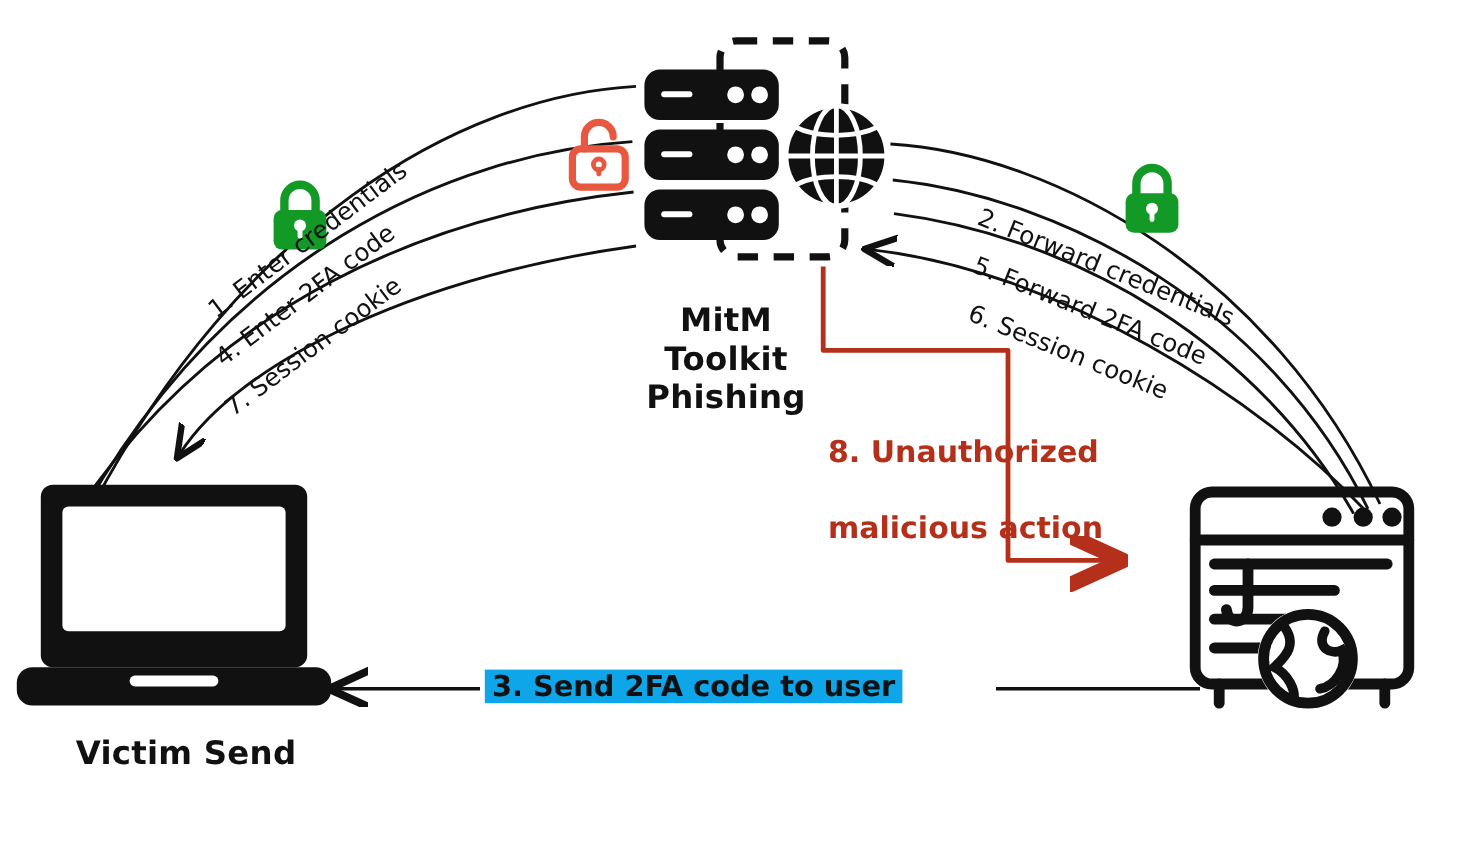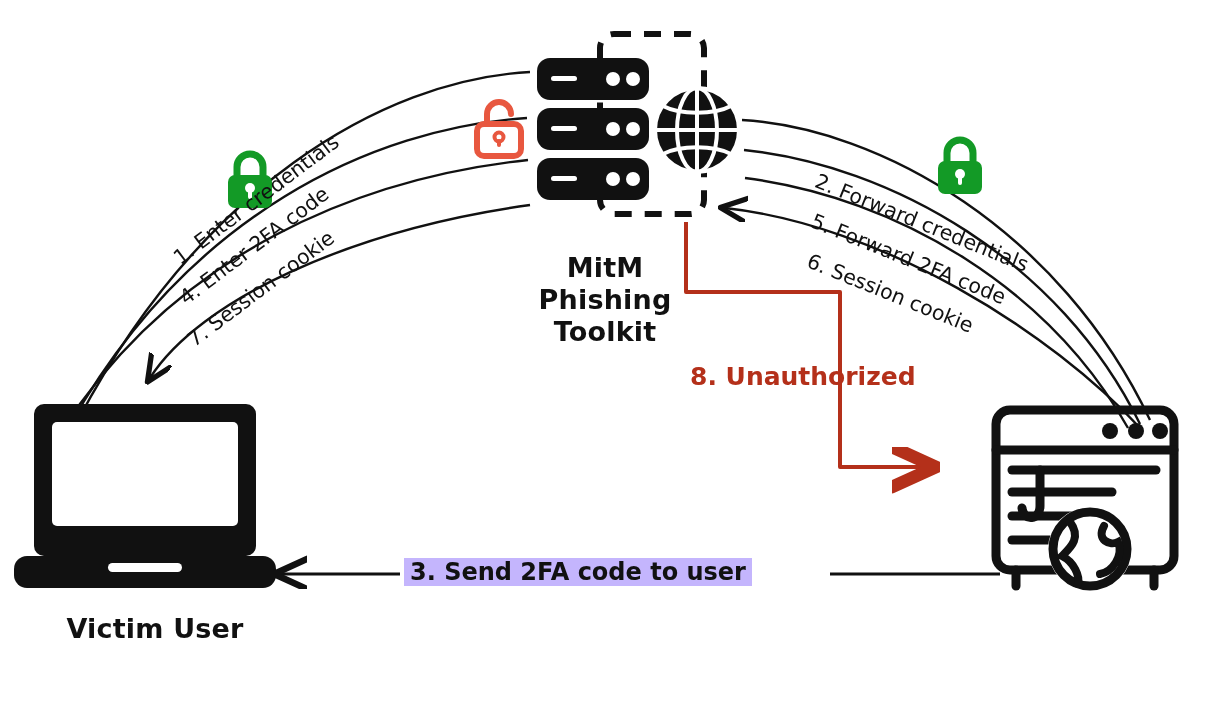--- a/index.html
+++ b/index.html
@@ -62,21 +62,21 @@
     line-height: 1.25;
     white-space: pre-line;
   }
   #label-step3 {
     position: absolute;
     left: 404px;
     top: 558px;
     font-size: 24px;
     font-weight: bold;
     color: #111111;
-    background: #c4b5fd;
+    background: #0ea5e9;
     padding: 0 6px;
     white-space: nowrap;
   }
   svg.layer {
     position: absolute;
     left: 0;
     top: 0;
     width: 1224px;
     height: 709px;
   }
@@ -201,40 +201,41 @@
     <rect x="27" y="43" width="4" height="8" rx="2" fill="#e8573f"></rect>
   </svg>
 
   <svg class="lock-wrap" style="left:932px; top:136px;" width="56" height="62" viewBox="0 0 56 62" xmlns="http://www.w3.org/2000/svg">
     <path d="M15,26 L15,17 a13,13 0 0 1 26,0 L41,26" fill="none" stroke="#139a26" stroke-width="7" stroke-linecap="round"></path>
     <rect x="6" y="25" width="44" height="33" rx="7" fill="#139a26"></rect>
     <circle cx="28" cy="38" r="5" fill="#ffffff"></circle>
     <rect x="26" y="40" width="4" height="9" rx="2" fill="#ffffff"></rect>
   </svg>
 
-  <div class="node-label" id="label-victim">Victim User</div>
+  <div class="node-label" id="label-victim">Victim Send</div>
 
   <div class="node-label" id="label-mitm">
     <div>MitM</div>
+    <div>Toolkit</div>
     <div>Phishing</div>
-    <div>Toolkit</div>
   </div>
 
 
   <div class="flow-label" style="left:176px; top:248px; transform: rotate(-37deg);">1. Enter credentials</div>
 
   <div class="flow-label" style="left:182px; top:288px; transform: rotate(-37deg);">4. Enter 2FA code</div>
 
   <div class="flow-label" style="left:190px; top:330px; transform: rotate(-37deg);">7. Session cookie</div>
 
   <div class="flow-label" style="left:816px; top:168px; transform: rotate(22deg);">2. Forward credentials</div>
 
   <div class="flow-label" style="left:812px; top:208px; transform: rotate(22deg);">5. Forward 2FA code</div>
 
   <div class="flow-label" style="left:808px; top:248px; transform: rotate(22deg);">6. Session cookie</div>
 
   <div id="label-step3">3. Send 2FA code to user</div>
 
   <div id="label-step8">
     <div>8. Unauthorized</div>
+    <div>malicious action</div>
   </div>
 
 </div>
 
 </body></html>

